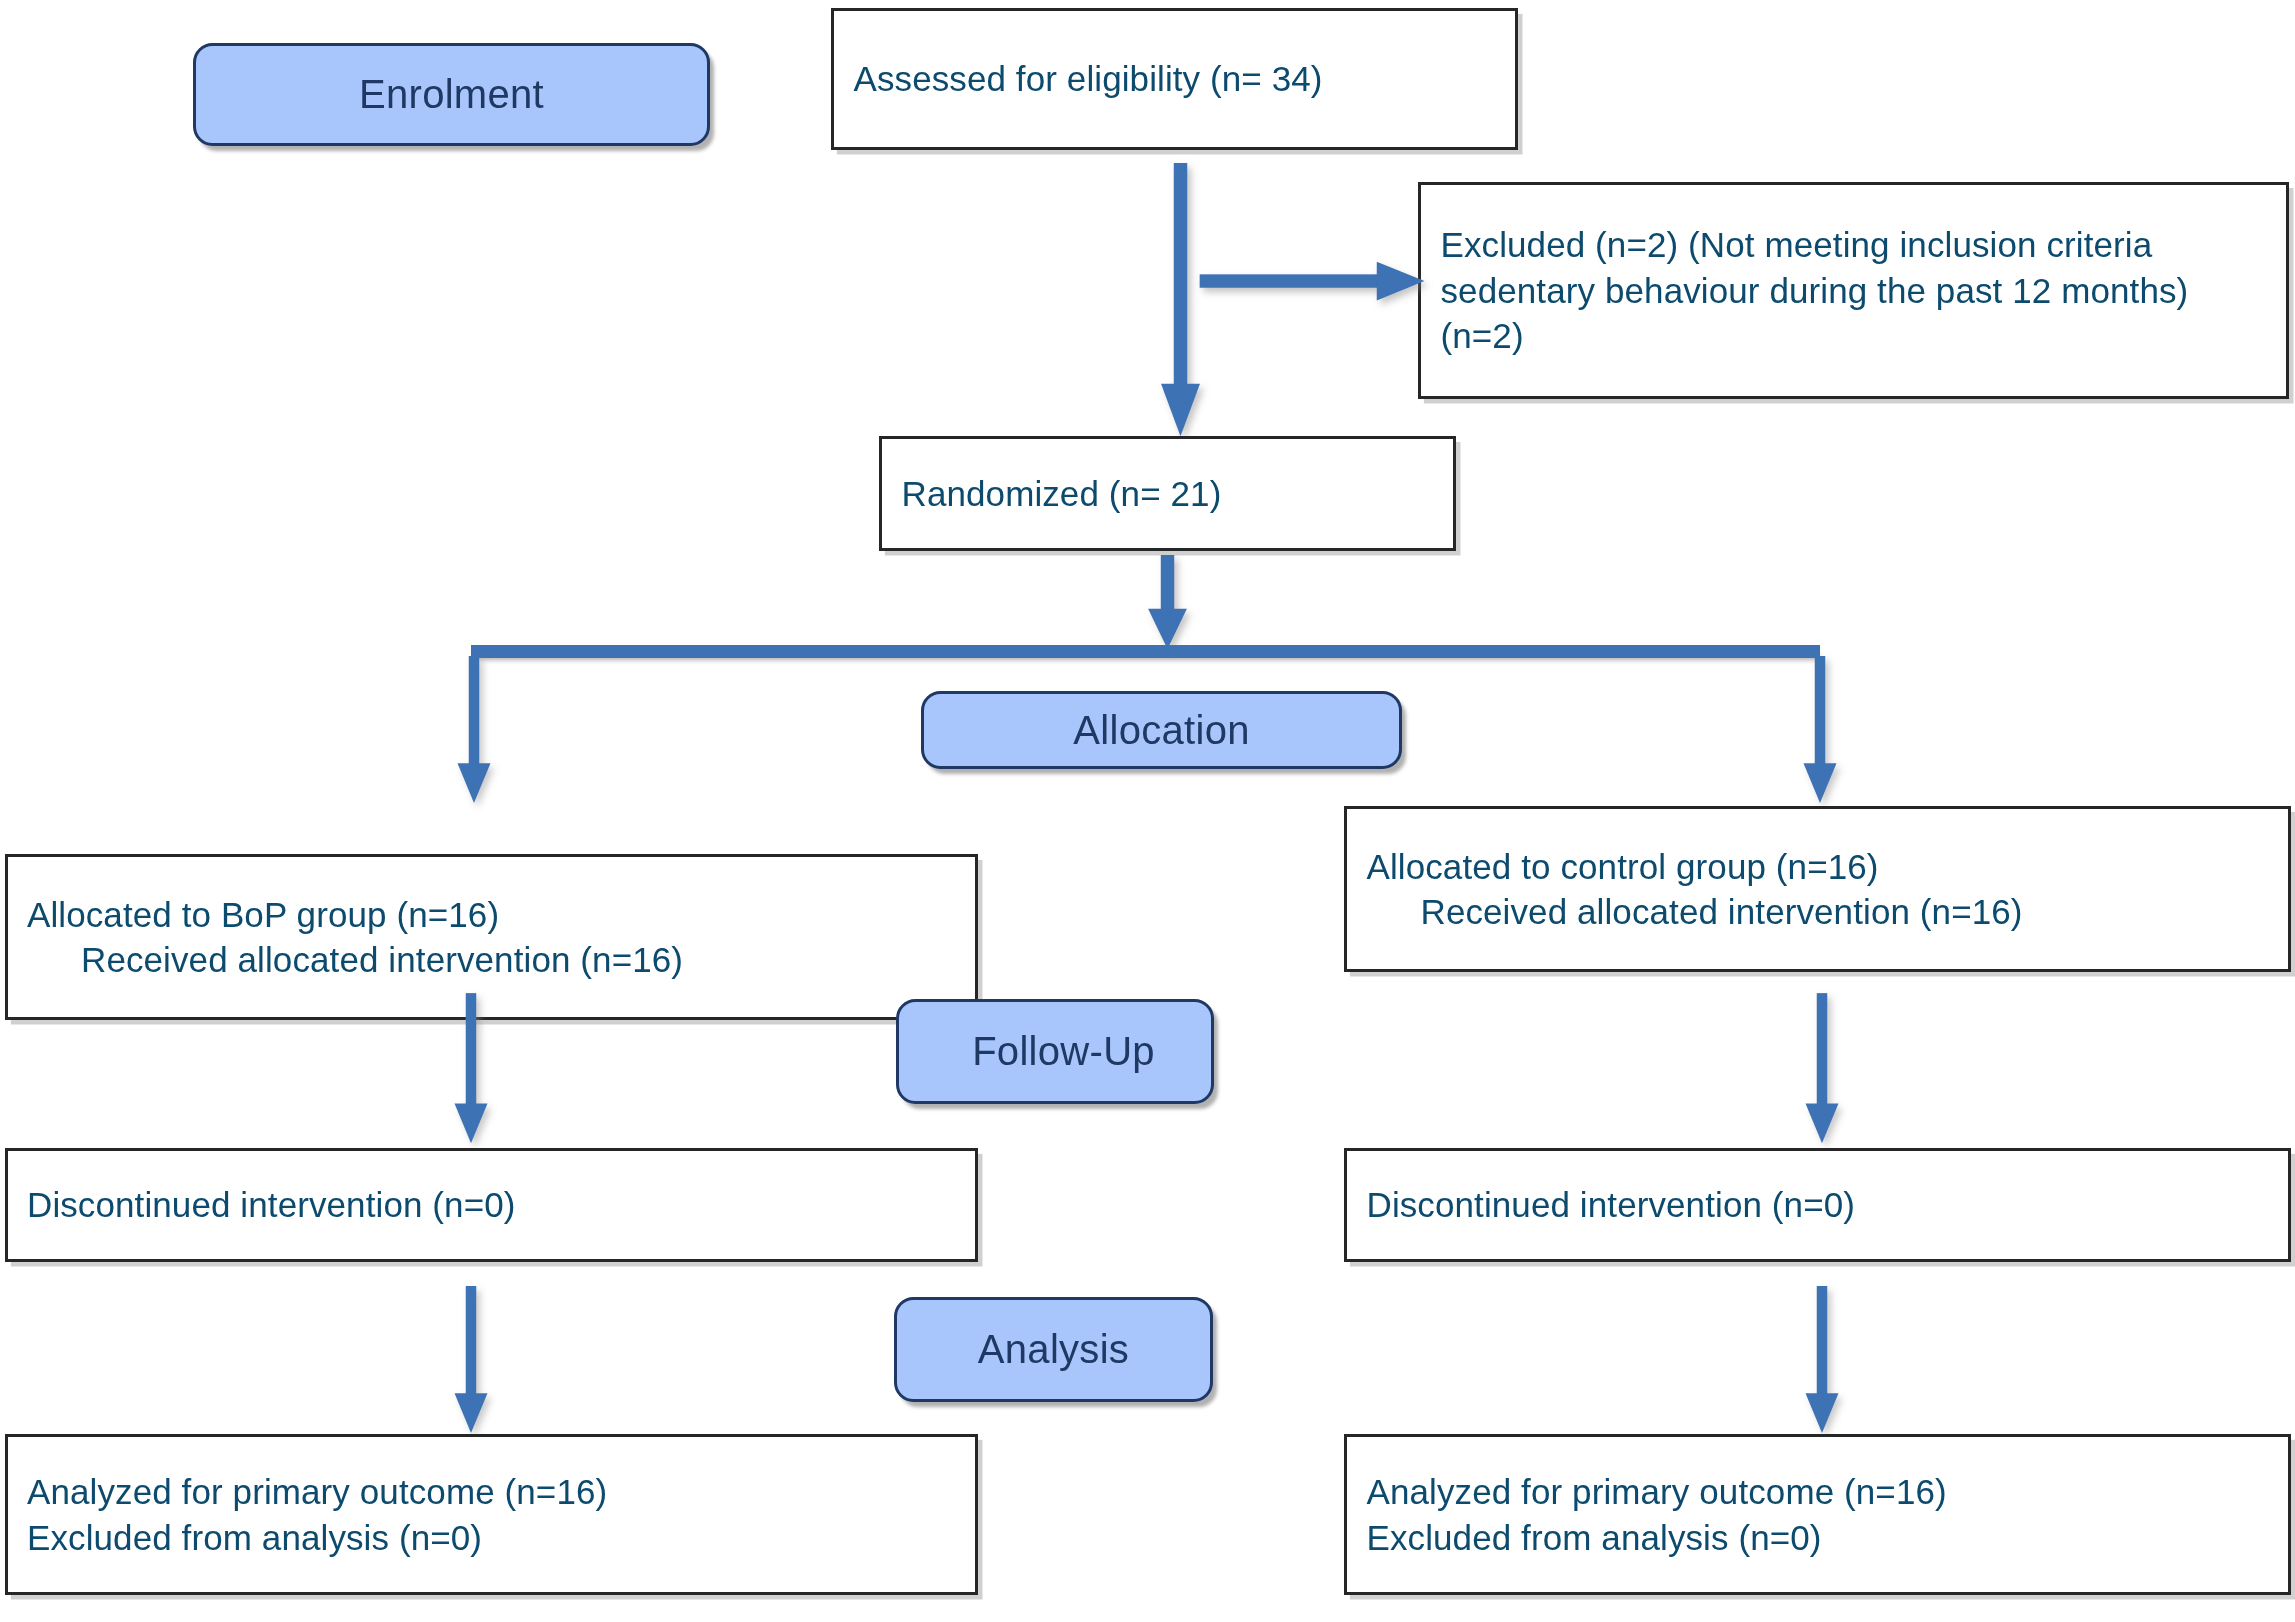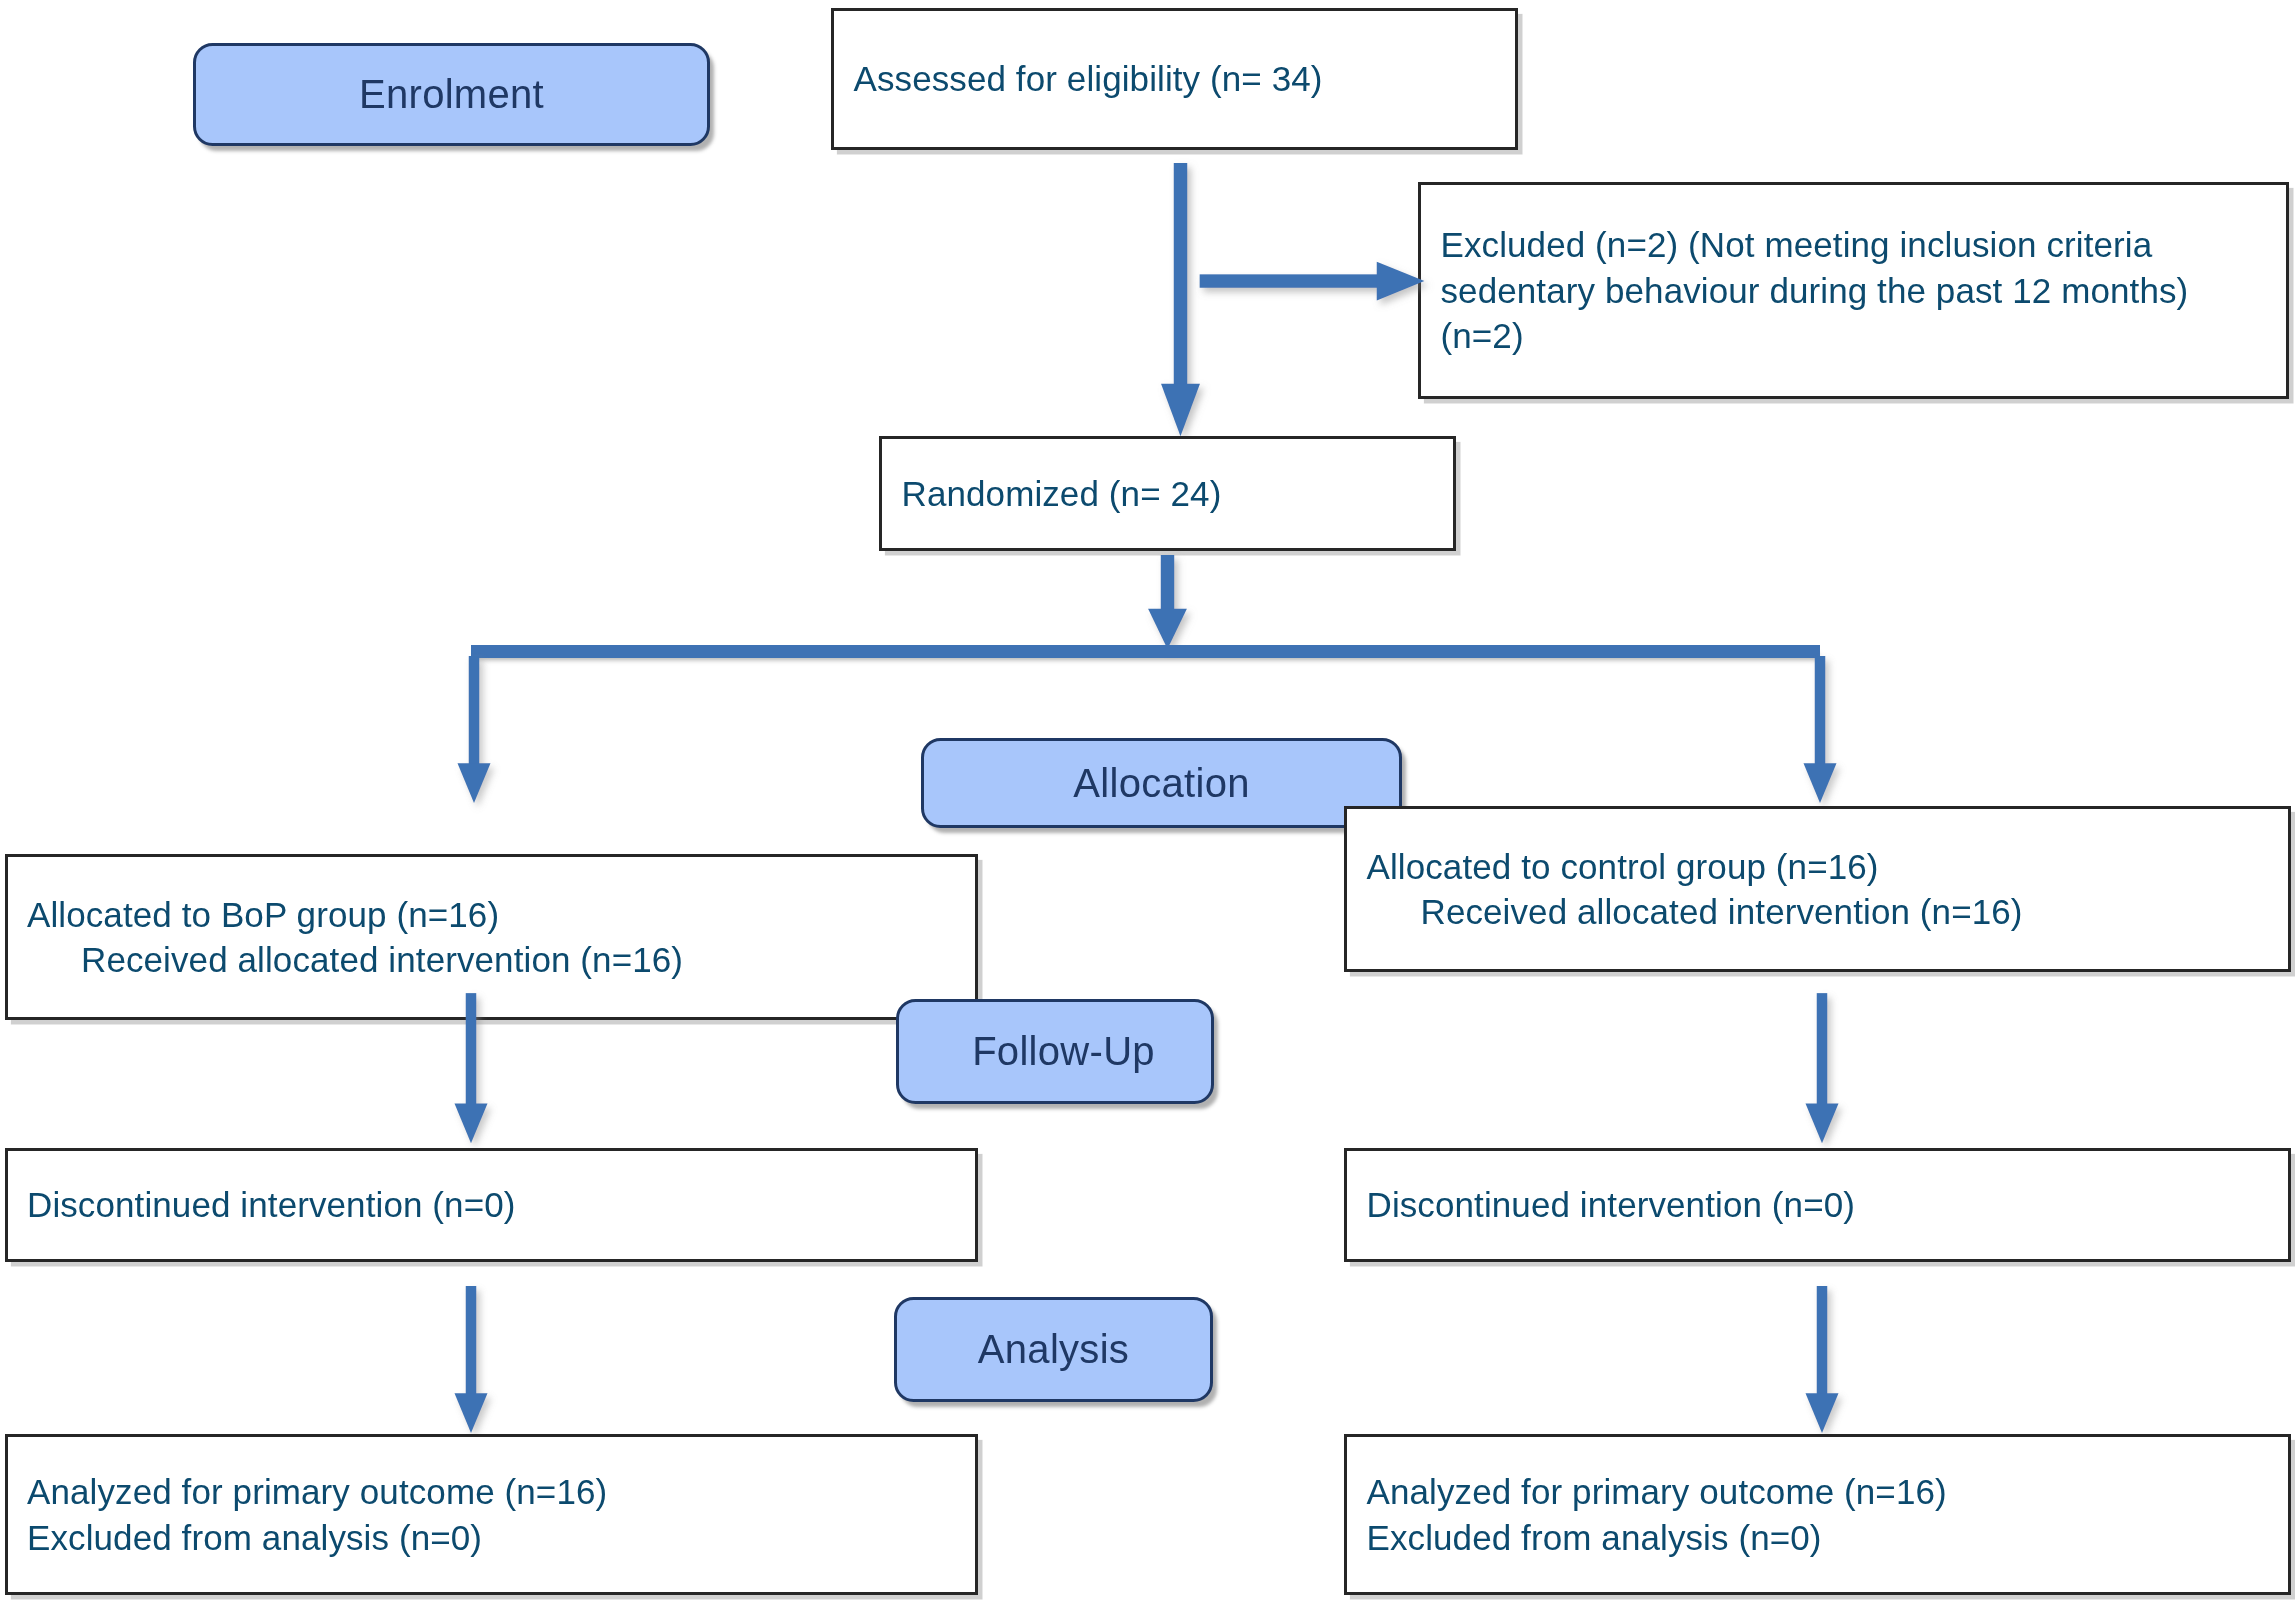--- a/index.html
+++ b/index.html
@@ -114,21 +114,21 @@
         </filter>
       </defs>
       <g filter="url(#sh2)">
         <rect x="0" y="26" width="242" height="18" fill="#3e72b4"></rect>
         <polygon points="238,9 238,61 302,35" fill="#3e72b4"></polygon>
       </g>
     </svg>
   </div>
 
   <div class="box" style="left:879px; top:436px; width:577px; height:115px;">
-    <span class="line">Randomized (n= 24)</span>
+    <span class="line">Randomized (n= 21)</span>
   </div>
 
   <div class="arrow" style="left:1145px; top:555px; width:45px; height:97px;">
     <svg width="45" height="97" viewBox="0 0 60 130">
       <defs>
         <filter id="sh3" x="-60%" y="-30%" width="240%" height="170%">
           <feDropShadow dx="5" dy="6" stdDeviation="5" flood-color="#8a8a8a" flood-opacity="0.5"></feDropShadow>
         </filter>
       </defs>
       <g filter="url(#sh3)">
@@ -156,21 +156,21 @@
 
   <div class="arrow" style="left:1799px; top:656px; width:42px; height:150px;">
     <svg width="42" height="150" viewBox="0 0 56 200">
       <g filter="url(#sh4)">
         <rect x="21" y="0" width="14" height="148" fill="#3e72b4"></rect>
         <polygon points="6,143 50,143 28,196" fill="#3e72b4"></polygon>
       </g>
     </svg>
   </div>
 
-  <div class="stage" style="left:921px; top:691px; width:481px; height:90px;margin-top:47px;">
+  <div class="stage" style="left:921px; top:691px; width:481px; height:78px;">
     <span>Allocation</span>
   </div>
 
   <div class="box center-text" style="left:4.5px; top:806px; width:973px; height:166px;margin-top:48px;">
     <span class="line">Allocated to BoP group (n=16)</span>
     <span class="line indent">Received allocated intervention (n=16)</span>
   </div>
 
   <div class="box center-text" style="left:1344px; top:806px; width:947px; height:166px;">
     <span class="line">Allocated to control group (n=16)</span>

